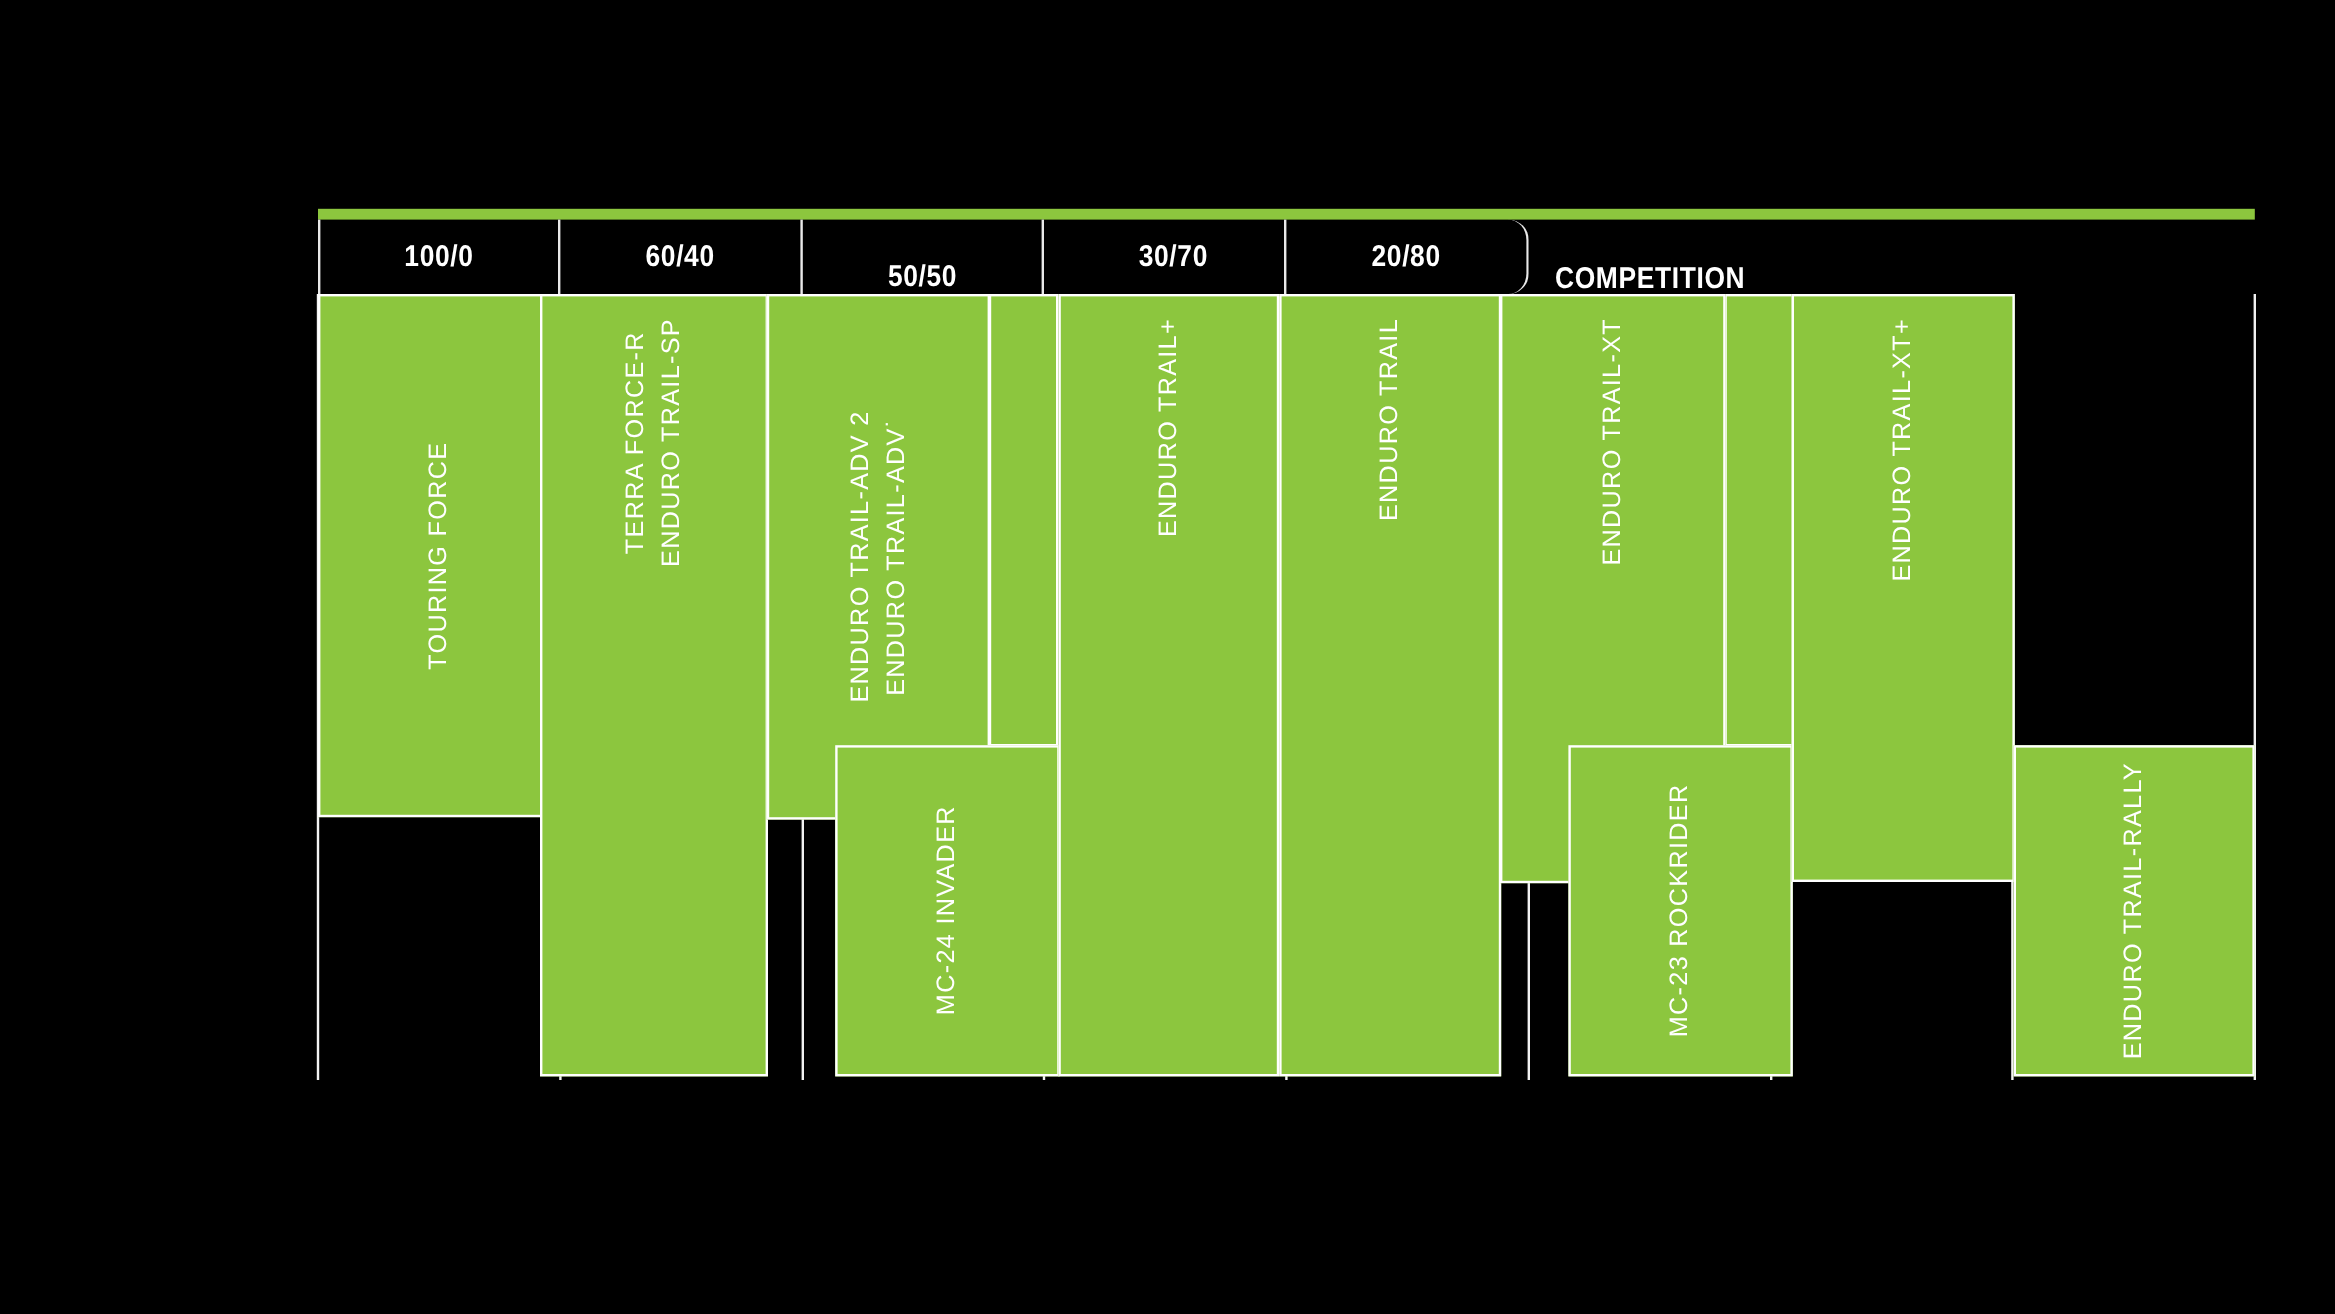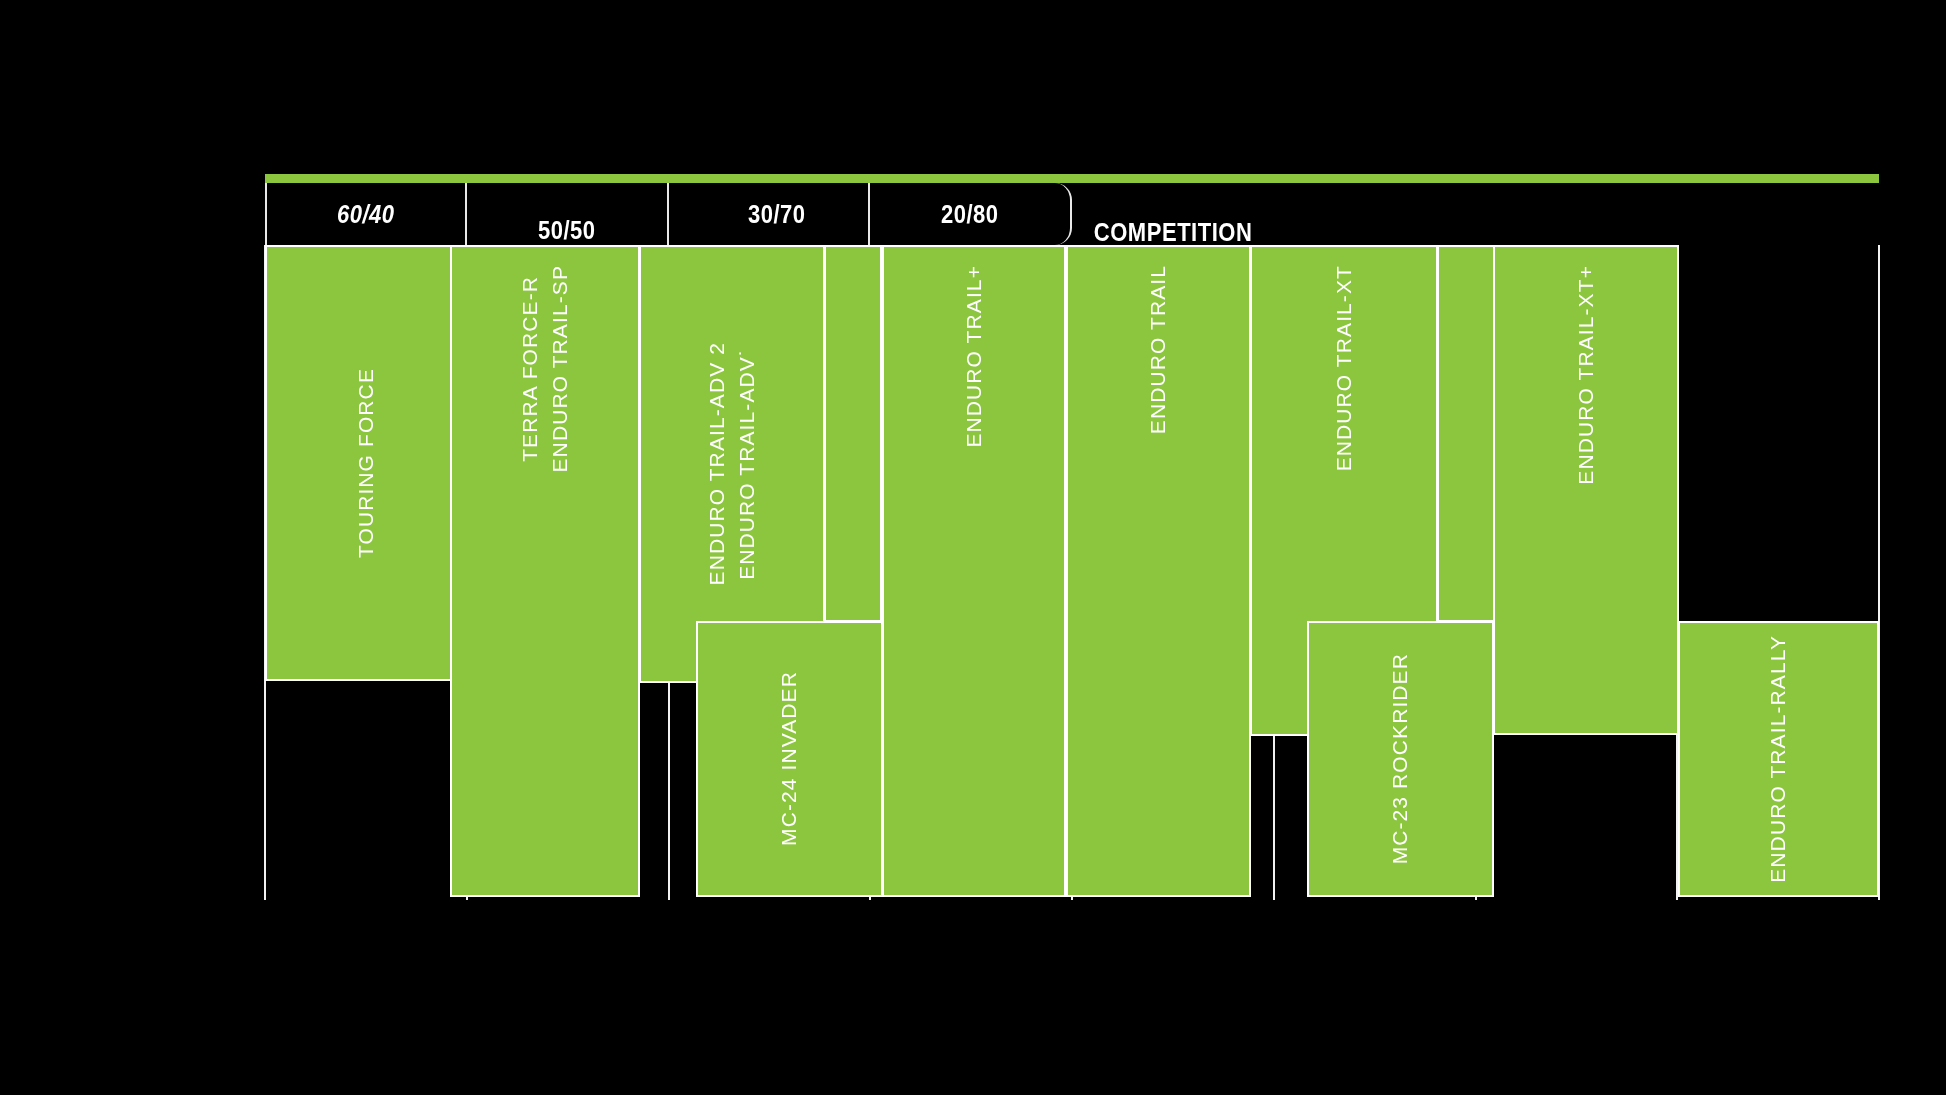--- a/index.html
+++ b/index.html
@@ -98,21 +98,24 @@
   }
 </style>
 </head>
 <body>
 
 <div id="stage">
 
   <div class="top-rule" style="left:265px; top:174px; width:1614px; height:9px;"></div>
 
   <div class="header-band" style="left:265px; top:183px; width:1614px; height:62px;">
-      <div class="header-cell" style="width: 12.5%; font-style: italic;">
+      <div class="header-cell" style="width: 12.5%;">
+        <span class="htext">100/0</span>
+      </div>
+      <div class="header-cell" style="width: 12.5%;">
         <span class="htext">60/40</span>
       </div>
       <div class="header-cell" style="width: 12.5%; align-items: flex-end;">
         <span class="htext">50/50</span>
       </div>
       <div class="header-cell" style="width: 12.5%; padding-left: 16px;">
         <span class="htext">30/70</span>
       </div>
       <div class="header-cell" style="width: 12.5%; border-radius: 17px;">
         <span class="htext">20/80</span>

